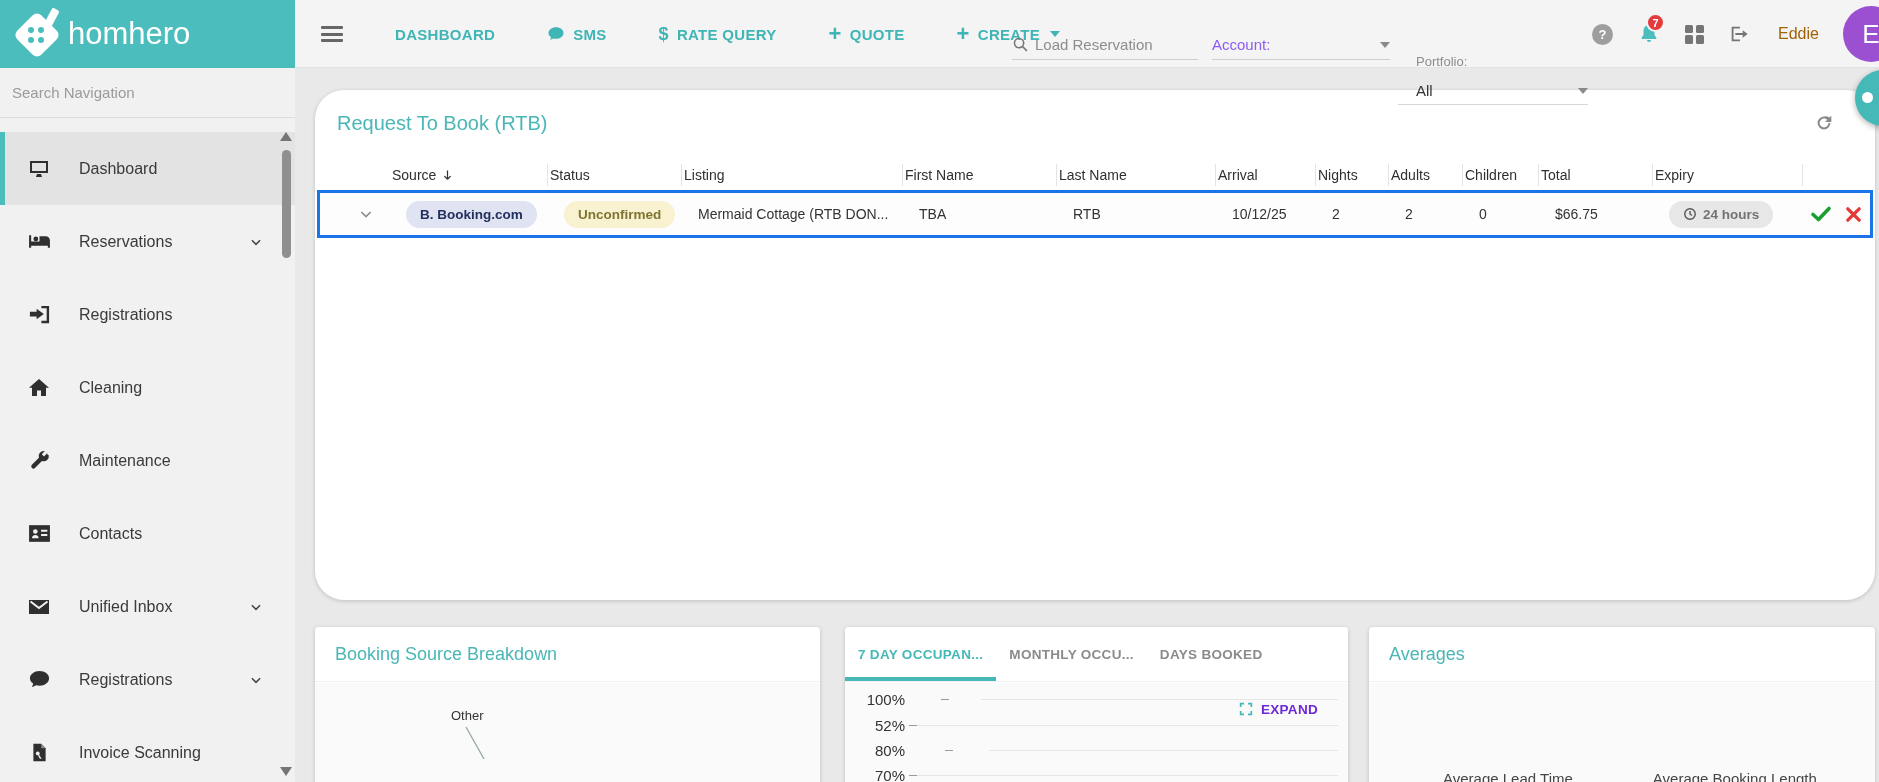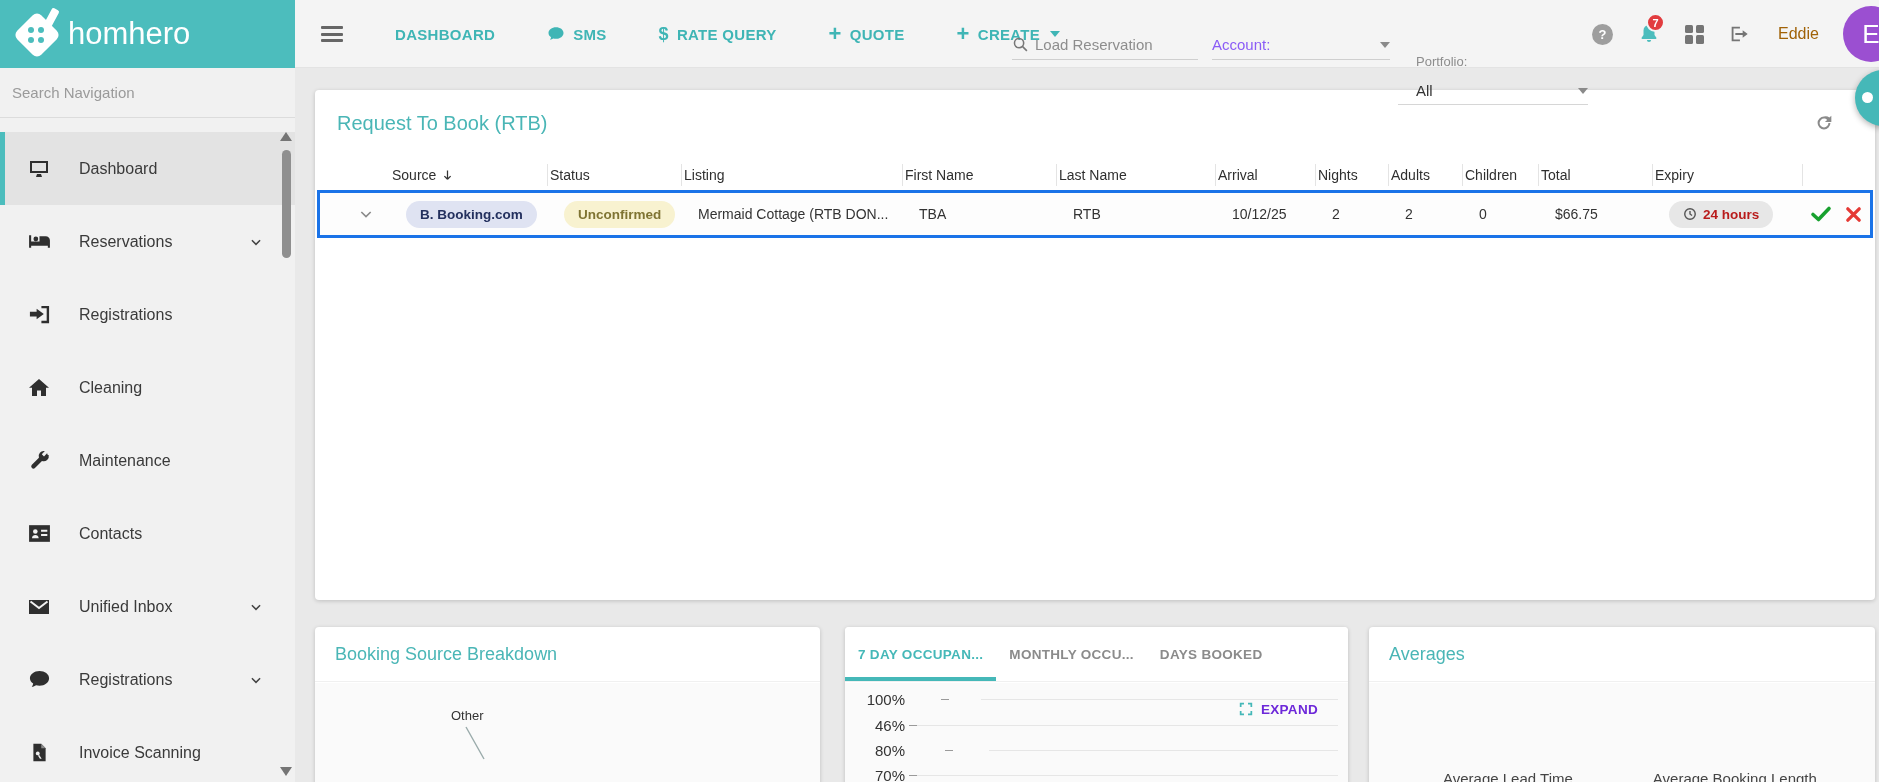--- a/index.html
+++ b/index.html
@@ -57,36 +57,36 @@
   .sbar-track { position:absolute; right:2px; top:0; bottom:0; width:12px; }
   .sbar-up { position:absolute; right:3px; top:64px; width:0; height:0; border-left:6px solid transparent; border-right:6px solid transparent; border-bottom:9px solid #757575; cursor:pointer; }
   .sbar-thumb { position:absolute; right:4px; top:82px; width:9px; height:108px; background:#8f8f8f; border-radius:5px; cursor:pointer; }
   .sbar-down { position:absolute; right:3px; bottom:6px; width:0; height:0; border-left:6px solid transparent; border-right:6px solid transparent; border-top:9px solid #757575; cursor:pointer; }
 
   
   .main { position:absolute; top:68px; left:295px; width:1584px; height:714px; background:#e9e9e9; }
   .card { position:absolute; background:#fff; border-radius:4px; box-shadow:0 1px 4px rgba(0,0,0,.18); }
   .card-title { color:#4ab6b6; font-size:20px; font-weight:500; }
 
-  .rtb-card { left:20px; top:22px; width:1560px; height:510px; }
+  .rtb-card { left:20px; top:22px; width:1560px; height:510px;border-radius:29px; }
   .rtb-title { position:absolute; left:22px; top:22px; }
   .refresh-btn { position:absolute; right:40px; top:22px; cursor:pointer; }
 
   .thead { position:absolute; left:0; top:70px; width:1560px; height:30px; display:grid;
     grid-template-columns:75px 158px 134px 221px 154px 159px 100px 73px 74px 76px 114px 150px 72px; align-items:center; }
   .thead .th { font-size:14px; color:#2f2f2f; padding-left:2px; height:22px; line-height:22px; border-right:1px solid #e4e4e4; display:flex; align-items:center; gap:4px; cursor:pointer; }
   .thead .th:first-child, .thead .th:last-child { border-right:0; }
 
   .trow { position:absolute; left:2px; top:100px; width:1556px; height:48px; background:#fdfdfd; border:3px solid #1a73e8; display:grid;
     grid-template-columns:72px 158px 134px 221px 154px 159px 100px 73px 74px 76px 114px 150px 66px; align-items:center; font-size:14px; color:#333; cursor:pointer; }
   .trow .td { padding-left:14px; white-space:nowrap; overflow:hidden; }
   .pill { display:inline-flex; align-items:center; gap:6px; border-radius:15px; padding:6px 14px; font-size:13.5px; font-weight:700; }
   .pill-source { background:#dfe3f2; color:#23305e; }
   .pill-status { background:#f8f2d0; color:#7f7433; }
-  .pill-expiry { background:#e7e7e7; color:#b91c1c; }
+  .pill-expiry { background:#e7e7e7; color:#737373; }
   .row-actions { display:flex; align-items:center; gap:10px; padding-left:4px; }
 
   
   .panel-head { height:55px; display:flex; align-items:center; padding-left:20px; border-bottom:1px solid #f0f0f0; }
   .panel-body { position:absolute; left:0; top:56px; right:0; bottom:0; background:#fafafa; overflow:hidden; border-radius:0 0 4px 4px; }
 
   .pie-card { left:20px; top:559px; width:505px; height:280px; }
   .pie-label { position:absolute; left:136px; top:25px; font-size:13px; color:#333; }
   .pie-leader { position:absolute; left:148px; top:42px; }
 
@@ -446,21 +446,21 @@
               <path d="M4 9V4h5M15 4h5v5M20 15v5h-5M9 20H4v-5"></path>
             </svg>
           <span>EXPAND</span>
         </div>
         <div class="axis-row" style="top:8px;gap:32px;">
           <span class="axis-lbl">100%</span>
             <span class="axis-tick"></span>
             <span class="axis-grid"></span>
         </div>
         <div class="axis-row" style="top:34px;">
-          <span class="axis-lbl">46%</span>
+          <span class="axis-lbl">52%</span>
             <span class="axis-tick"></span>
             <span class="axis-grid"></span>
         </div>
         <div class="axis-row" style="top:59px;gap:36px;">
           <span class="axis-lbl">80%</span>
             <span class="axis-tick"></span>
             <span class="axis-grid"></span>
         </div>
         <div class="axis-row" style="top:84px;">
           <span class="axis-lbl">70%</span>

